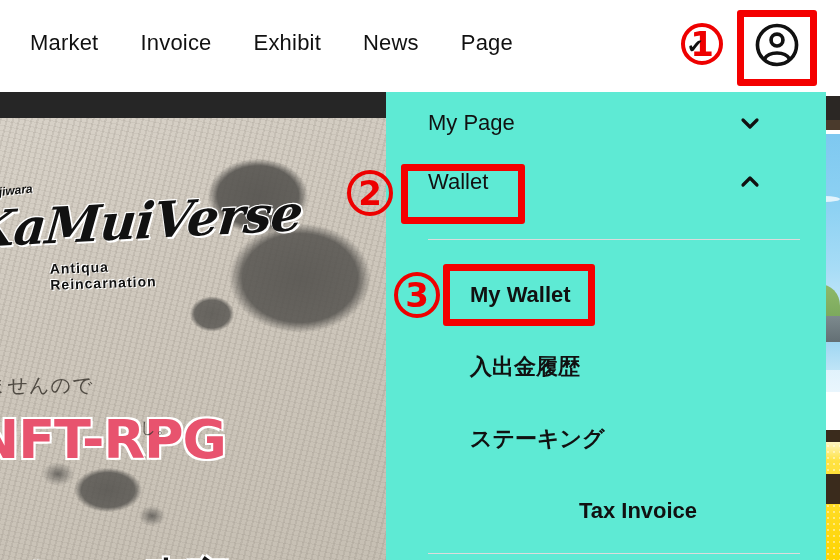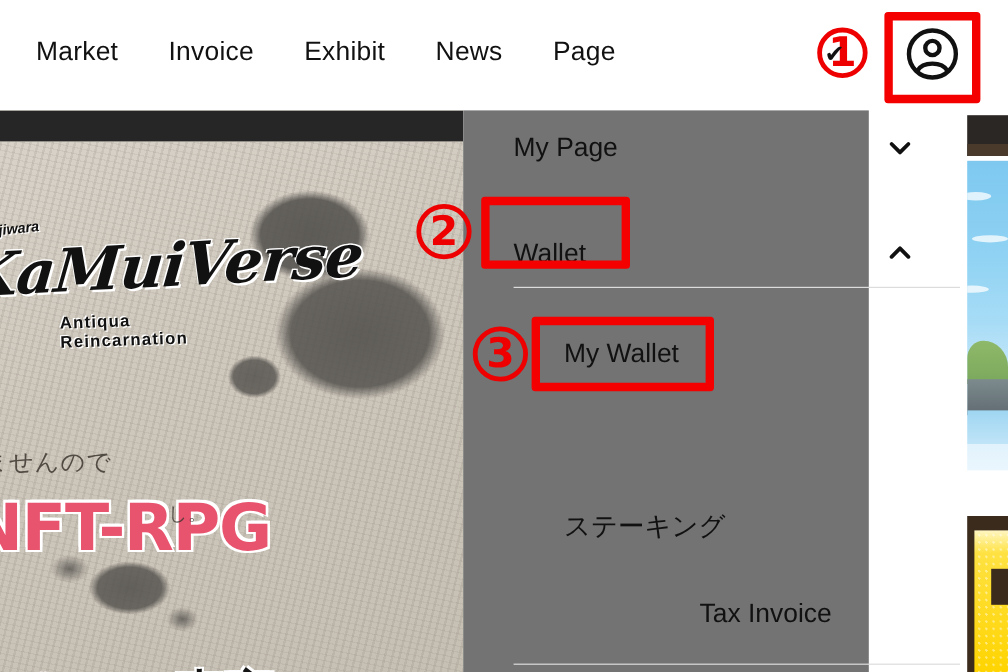--- a/index.html
+++ b/index.html
@@ -91,27 +91,27 @@
   .rcard-yellow .inner { position:absolute; left:6px; top:12px; width:28px;
       height:118px;
       background:
         radial-gradient(circle at 4px 4px, rgba(255,255,255,.45) 0 1px, rgba(255,255,255,0) 1px),
         linear-gradient(180deg,#fff6c2 0%,#ffe242 16%,#ffd400 100%);
       background-size:6px 6px,100% 100%; }
   .rcard-yellow .letter { position:absolute; right:-2px; top:44px; width:16px;
       height:30px; background:#3a2b1c; }
 
   
-  .dropdown { position:absolute; left:386px; top:92px; width:338px; height:468px;
-              background:#737373; }
+  .dropdown { position:absolute; left:386px; top:92px; width:440px; height:468px;
+              background:#5eead4; }
   .dd-item { position:absolute; left:0; width:420px; height:62px;
              display:flex; align-items:center; cursor:pointer; }
   .dd-label { font-size:22px; color:#111; white-space:nowrap; }
   .dd-label.lvl1 { margin-left:42px; }
-  .dd-label.lvl2 { margin-left:84px; }
+  .dd-label.lvl2 { margin-left:84px;font-weight:bold; }
   .dd-chev { position:absolute; right:44px; top:50%; transform:translateY(-50%);
              width:24px; height:24px; }
   .dd-divider { position:absolute; left:42px; width:372px; height:1px;
                 background:#dcdcdc; }
 
   
   .ann-rect { position:absolute; border:7px solid #f40000; border-radius:3px;
               pointer-events:none; }
   .ann-circle { position:absolute; border:4px solid #ee0000; border-radius:50%;
                 display:flex; align-items:center; justify-content:center;
@@ -188,35 +188,38 @@
 
     <div class="dd-item" style="top:0px;">
       <span class="dd-label lvl1">My Page</span>
       <span class="dd-chev">
         <svg viewBox="0 0 24 24" width="24" height="24">
           <polyline points="5,9 12,16 19,9" fill="none" stroke="#111" stroke-width="3.2" stroke-linecap="round" stroke-linejoin="round"></polyline>
         </svg>
       </span>
     </div>
 
-    <div class="dd-item" style="top:88px;">
+    <div class="dd-item" style="top:59px;">
       <span class="dd-label lvl1">Wallet</span>
       <span class="dd-chev">
         <svg viewBox="0 0 24 24" width="24" height="24">
           <polyline points="5,15 12,8 19,15" fill="none" stroke="#111" stroke-width="3.2" stroke-linecap="round" stroke-linejoin="round"></polyline>
         </svg>
       </span>
     </div>
 
     <div class="dd-divider" style="top:147px;"></div>
 
     <div class="dd-item" style="top:172px;">
       <span class="dd-label lvl2">My Wallet</span>
     </div>
 
+    <div class="dd-item" style="top:244px;">
+      <span class="dd-label lvl2">入出金履歴</span>
+    </div>
 
     <div class="dd-item" style="top:316px;text-align:center;">
       <span class="dd-label lvl2">ステーキング</span>
     </div>
 
     <div class="dd-item" style="top:388px;justify-content:center;">
       <span class="dd-label lvl2">Tax Invoice</span>
     </div>
 
     <div class="dd-divider" style="top:461px;"></div>

